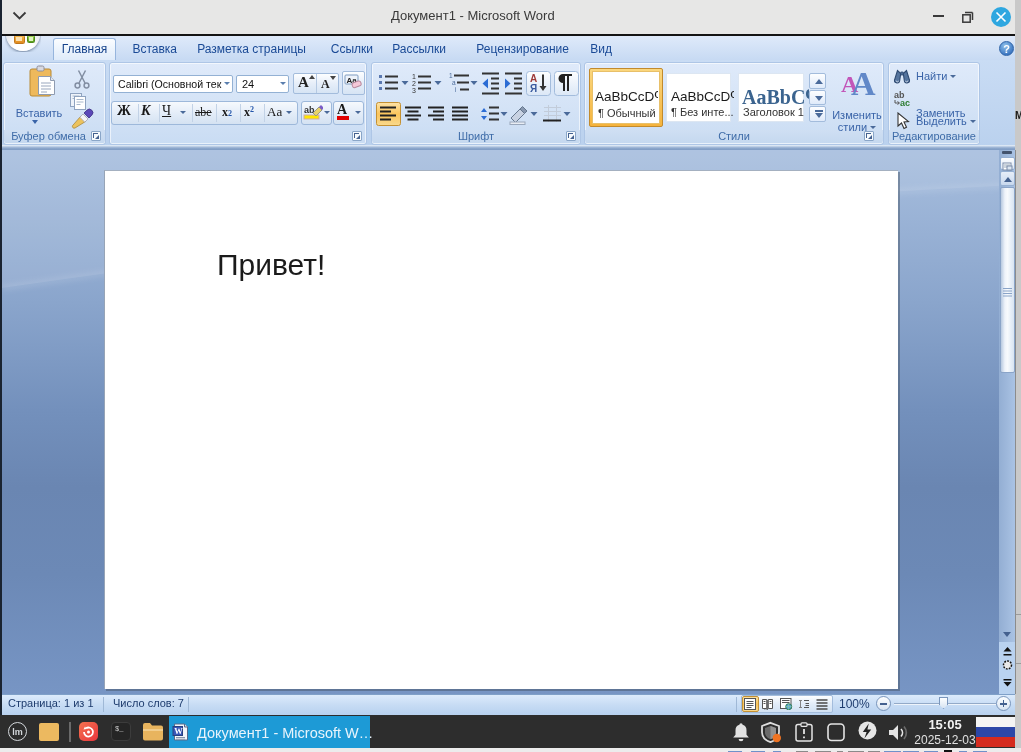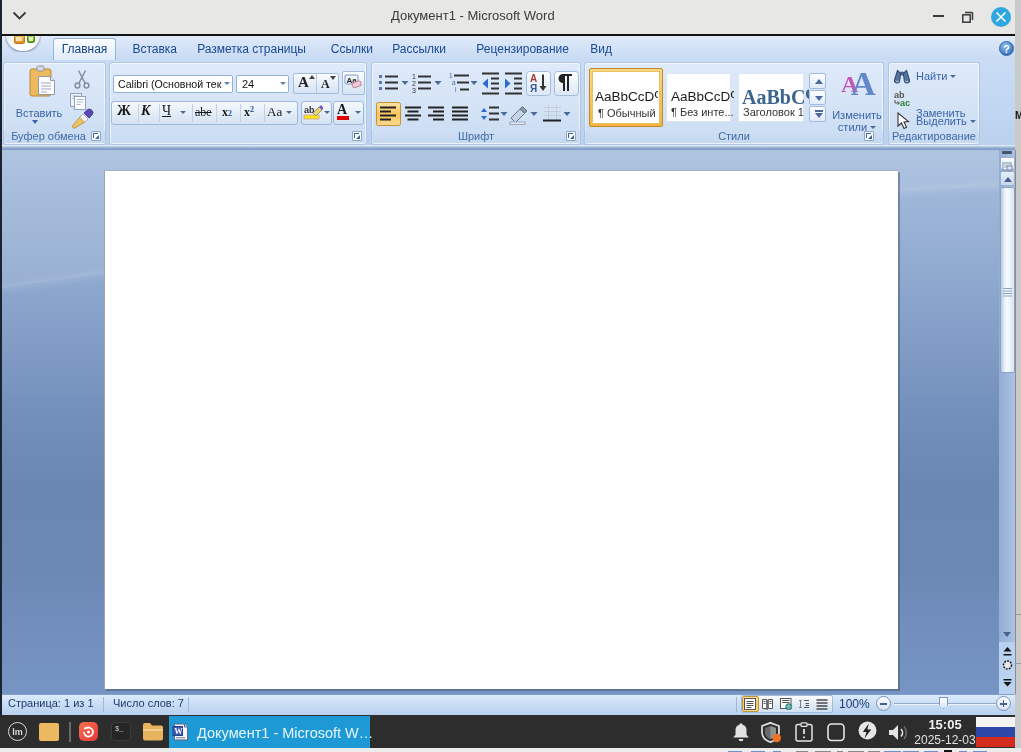--- a/index.html
+++ b/index.html
@@ -300,20 +300,21 @@
   <svg class="a" style="left:2px;top:150px" width="1013" height="544">
     <defs>
         <filter id="bl">
           <feGaussianBlur stdDeviation="3"></feGaussianBlur>
         </filter>
       </defs>
     <path d="M0 138 C 300 95 600 55 1013 35 L1013 0 L0 0 Z" fill="#ffffff" opacity="0.09"></path>
     <path d="M0 138 C 300 95 600 55 1013 35" stroke="#ffffff" stroke-width="2.5" fill="none" opacity="0.28" filter="url(#bl)"></path>
   </svg>
   <div class="a" id="page"></div>
+  <div class="a doctext" style="left:217px;top:248px">Привет!</div>
   <div class="a" id="sbar"></div>
   <div class="a" style="left:1002px;top:151px;width:10px;height:3px;background:#44546e;border-radius:1px"></div>
   <div class="a" style="left:1000px;top:157px;width:15px;height:13px;background:linear-gradient(#fdfeff,#dde8f5);border:1px solid #96b0d2;border-radius:2px"><svg width="13" height="11">
         <rect x="2" y="2" width="8" height="7" fill="#fff" stroke="#7a8ca8"></rect>
         <path d="M3 4 h6 M3 6 h4" stroke="#9ab"></path>
         <rect x="6" y="5" width="5" height="4" fill="#dce6f2" stroke="#7a8ca8"></rect>
       </svg></div>
   <div class="a" style="left:1000px;top:171px;width:15px;height:15px;background:linear-gradient(#e7eef8,#c7d8ee);border:1px solid #96b0d2;border-radius:2px">
       <div class="a" style="left:3px;top:4.5px;width:0;height:0;border-left:4.5px solid transparent;border-right:4.5px solid transparent;border-bottom:5.5px solid #44618f"></div>
     </div>

